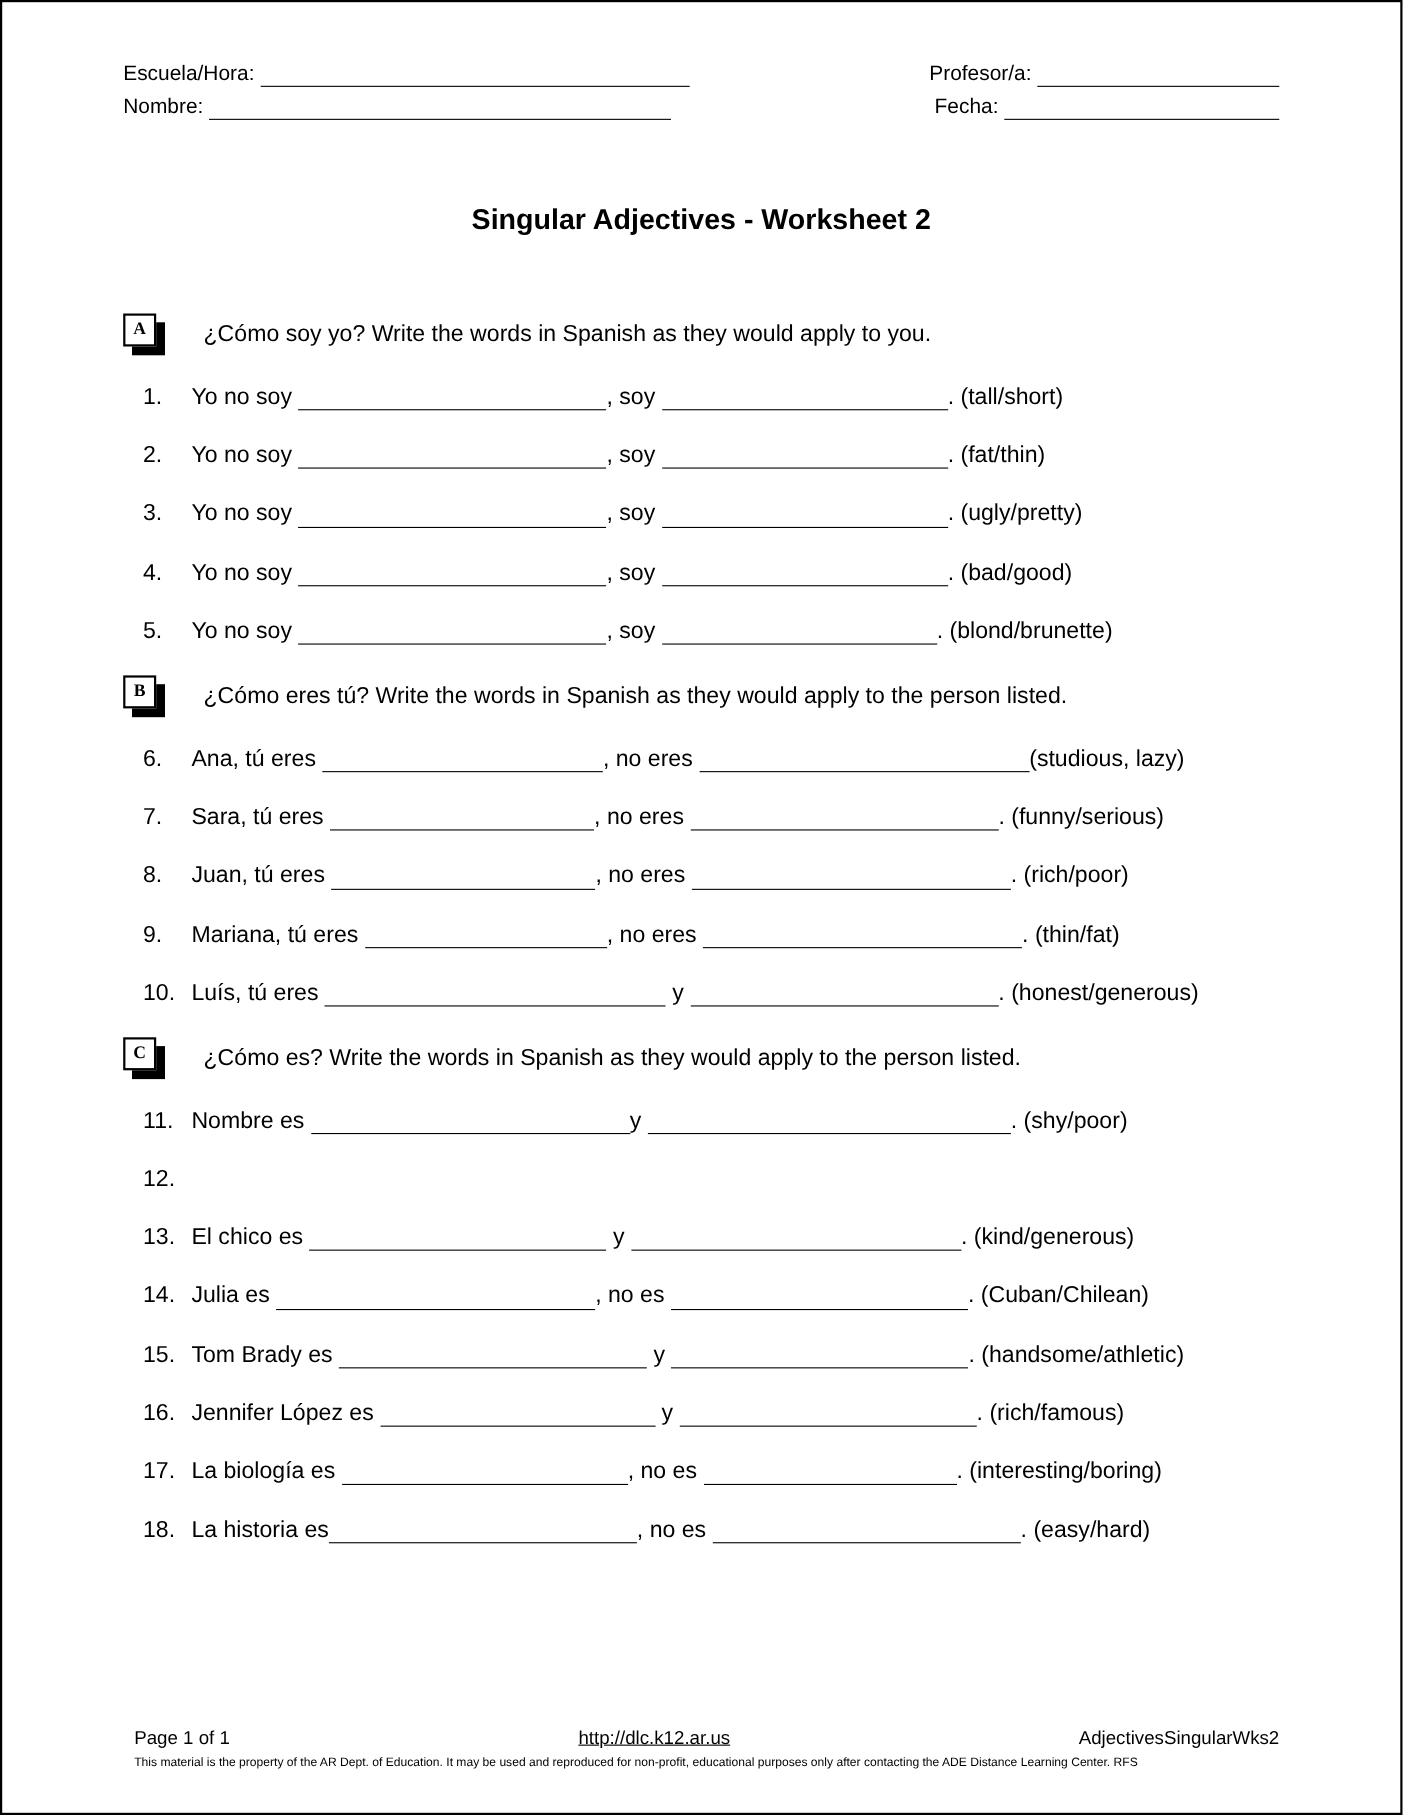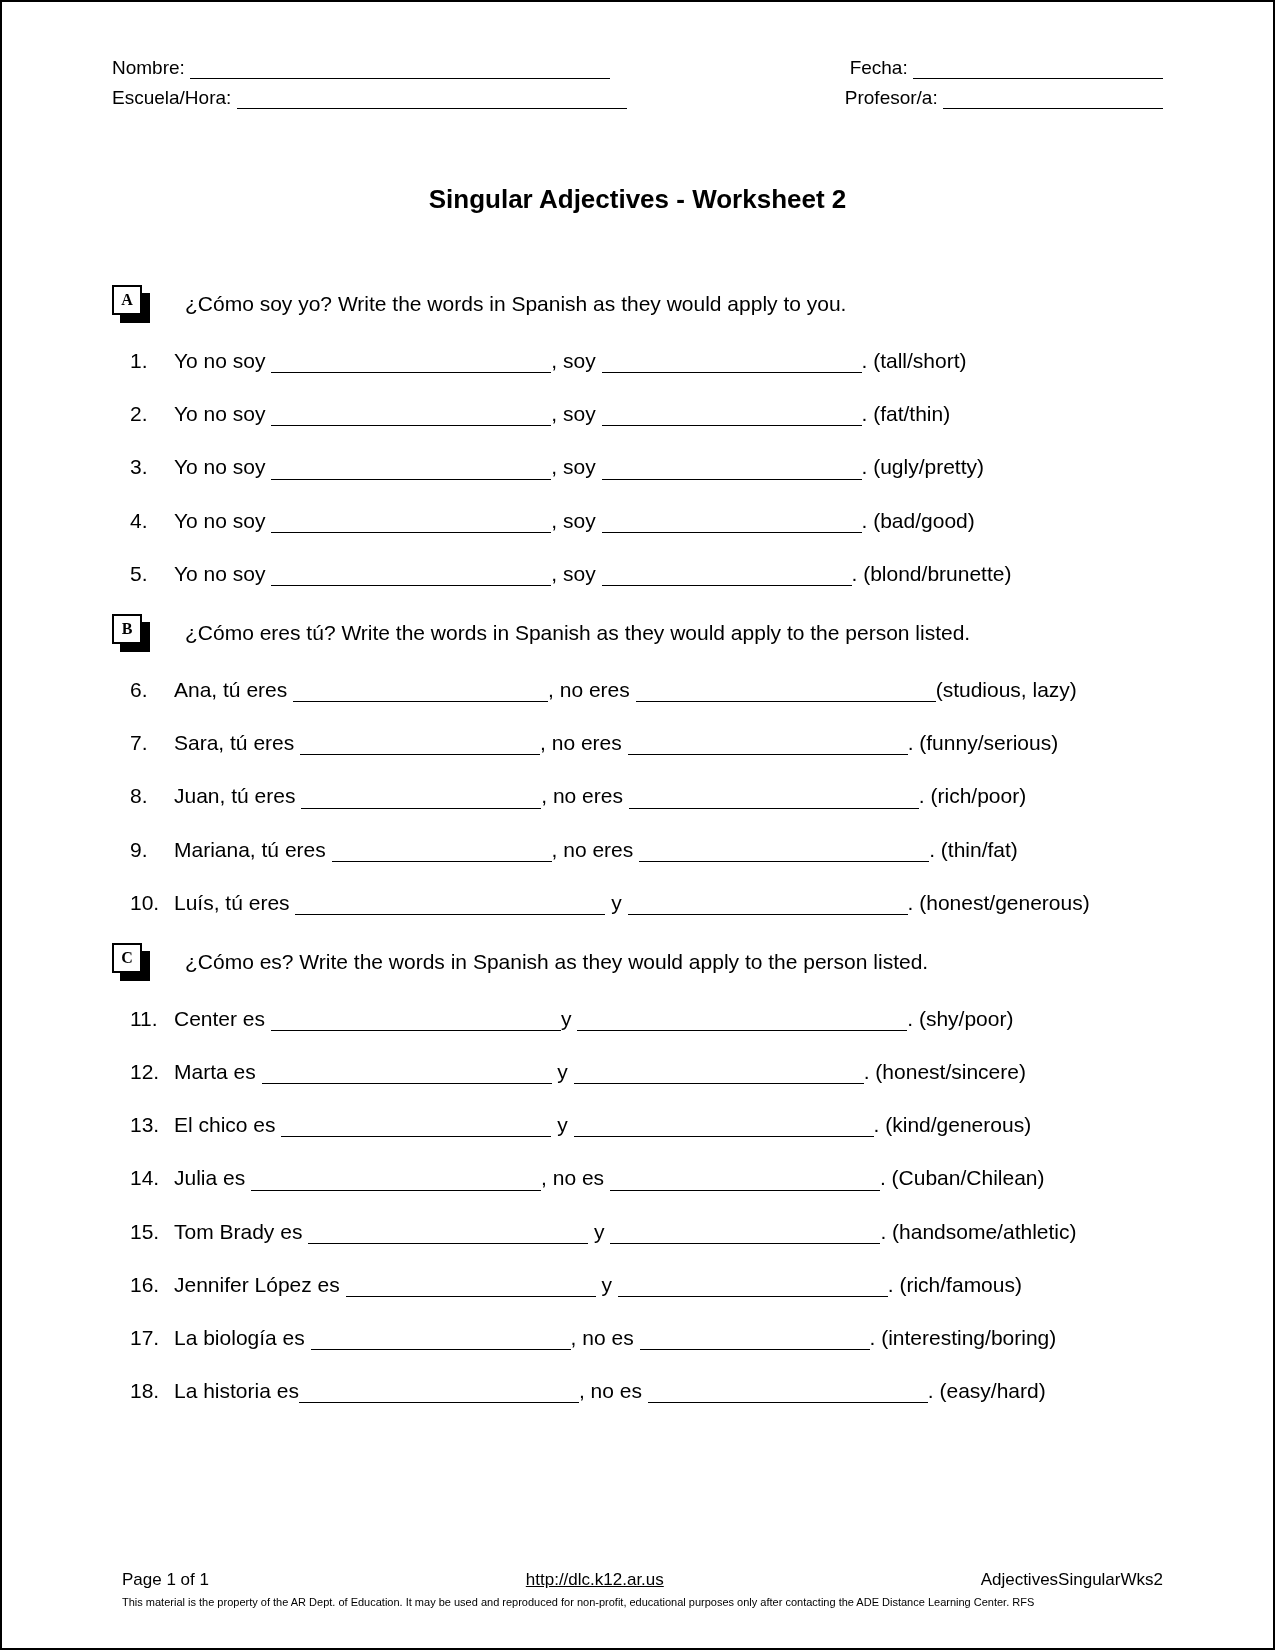--- a/index.html
+++ b/index.html
@@ -111,37 +111,37 @@
     white-space: nowrap;
   }
 </style>
 </head>
 <body>
 
 <div class="page">
 
   <div class="header-row">
     <div>
+      <span>Escuela/Hora:</span>
+      <span class="field-line escuela-line"></span>
+    </div>
+    <div>
+      <span>Profesor/a:</span>
+      <span class="field-line profesor-line"></span>
+    </div>
+  </div>
+
+  <div class="header-row">
+    <div>
       <span>Nombre:</span>
       <span class="field-line nombre-line"></span>
     </div>
     <div>
       <span>Fecha:</span>
       <span class="field-line fecha-line"></span>
-    </div>
-  </div>
-
-  <div class="header-row">
-    <div>
-      <span>Escuela/Hora:</span>
-      <span class="field-line escuela-line"></span>
-    </div>
-    <div>
-      <span>Profesor/a:</span>
-      <span class="field-line profesor-line"></span>
     </div>
   </div>
 
   <div class="title">Singular Adjectives - Worksheet 2</div>
 
   <div class="section-head">
     <div class="section-icon">
       <div class="shadow"></div>
       <div class="box">A</div>
     </div>
@@ -203,25 +203,24 @@
   <div class="section-head">
     <div class="section-icon">
       <div class="shadow"></div>
       <div class="box">C</div>
     </div>
     <div>¿Cómo es?  Write the words in Spanish as they would apply to the person listed.</div>
   </div>
   <div class="items" id="items-c">
       <div class="item">
         <span class="num">11.</span>
-        <span><span>Center es </span><span class="blank" style="width: 290px;"></span><span>y </span><span class="blank" style="width: 330px;"></span><span>. (shy/poor)</span></span>
+        <span><span>Nombre es </span><span class="blank" style="width: 290px;"></span><span>y </span><span class="blank" style="width: 330px;"></span><span>. (shy/poor)</span></span>
       </div>
       <div class="item">
         <span class="num">12.</span>
-        <span><span>Marta es </span><span class="blank" style="width: 290px;"></span><span> y </span><span class="blank" style="width: 290px;"></span><span>. (honest/sincere)</span></span>
       </div>
       <div class="item">
         <span class="num">13.</span>
         <span><span>El chico es </span><span class="blank" style="width: 270px;"></span><span> y </span><span class="blank" style="width: 300px;"></span><span>. (kind/generous)</span></span>
       </div>
       <div class="item">
         <span class="num">14.</span>
         <span><span>Julia es </span><span class="blank" style="width: 290px;"></span><span>, no es </span><span class="blank" style="width: 270px;"></span><span>. (Cuban/Chilean)</span></span>
       </div>
       <div class="item">

